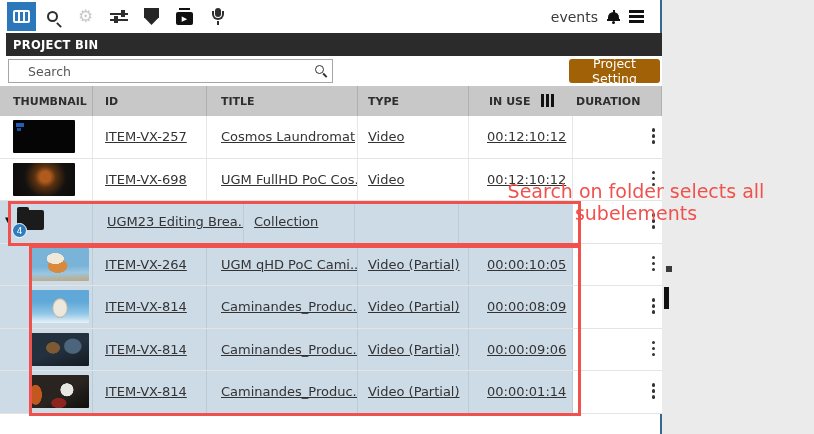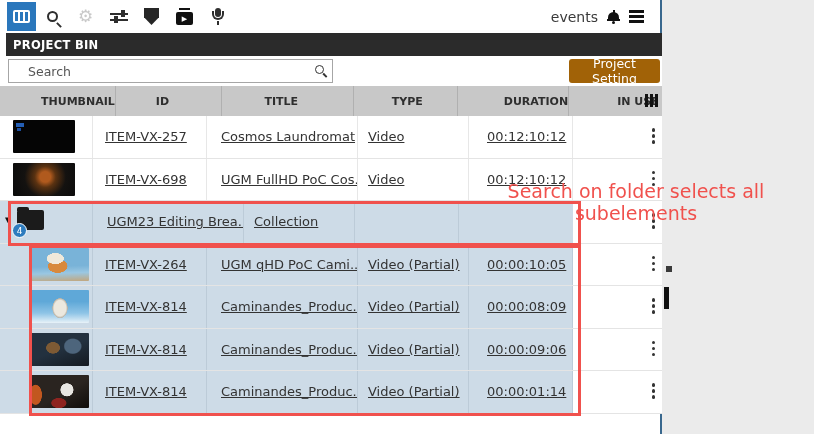--- a/index.html
+++ b/index.html
@@ -49,21 +49,21 @@
   .search-wrap { position:absolute; left:8px; top:3px; width:325px; height:24px; border:1px solid #a6a6a6; background:#fff; }
   .search-wrap input { position:absolute; left:11px; top:0; width:100%; height:100%; border:none; outline:none; padding:0 26px 0 8px; font-size:12.5px; color:#14532d; font-family:inherit; background:transparent; }
   .search-wrap input::placeholder { color:#555; opacity:1; }
   .search-mag { position:absolute; right:8px; top:5px; width:9px; height:9px; border:1.5px solid #333; border-radius:50%; }
   .search-mag::after { content:""; position:absolute; width:1.5px; height:5px; background:#333; left:8px; top:7px; transform:rotate(-45deg); }
   .proj-btn { position:absolute; right:2px; top:3px; width:91px; height:24px; background:#a16207; color:#fff; font-size:12.5px;
               border:none; border-radius:3px; display:flex; align-items:center; justify-content:center; font-family:inherit; }
 
   
   .thead { position:absolute; left:0; top:86px; width:662px; height:30px; background:#c8c8c8; display:flex; font-size:11px; font-weight:bold; color:#2e2e2e; }
-  .th { display:flex; align-items:center; border-right:1px solid #b0b0b0;margin-left:28px; }
+  .th { display:flex; align-items:center; border-right:1px solid #b0b0b0; }
   .th-thumb { width:93px; padding-left:13px; }
   .th-id { width:114px; padding-left:12px; }
   .th-title { width:151px; padding-left:14px; }
   .th-type { width:111px; padding-left:10px; }
   .th-dur { width:104px; padding-left:18px; }
   .th-inuse { width:89px; padding-left:20px; border-right:none; position:relative; }
   .colbars { position:absolute; right:4px; top:8px; display:flex; gap:2px; }
   .colbars i { width:3px; height:13px; background:#111; }
 
   
@@ -187,29 +187,29 @@
         <div class="search-mag"></div>
       </div>
       <button class="proj-btn">Project Setting</button>
     </div>
 
     <div class="thead">
       <div class="th th-thumb">THUMBNAIL</div>
       <div class="th th-id">ID</div>
       <div class="th th-title">TITLE</div>
       <div class="th th-type">TYPE</div>
-      <div class="th th-dur">DURATION</div>
       <div class="th th-inuse">
         <span>IN USE</span>
         <div class="colbars">
             <i></i>
             <i></i>
             <i></i>
           </div>
       </div>
+      <div class="th th-dur">DURATION</div>
     </div>
 
     <div class="rows">
 
       <div class="row">
         <div class="row-main">
           <div class="cell c-thumb">
               <div class="thumb thumb1">
                 <div class="pix"></div>
                 <div class="pix2"></div>

